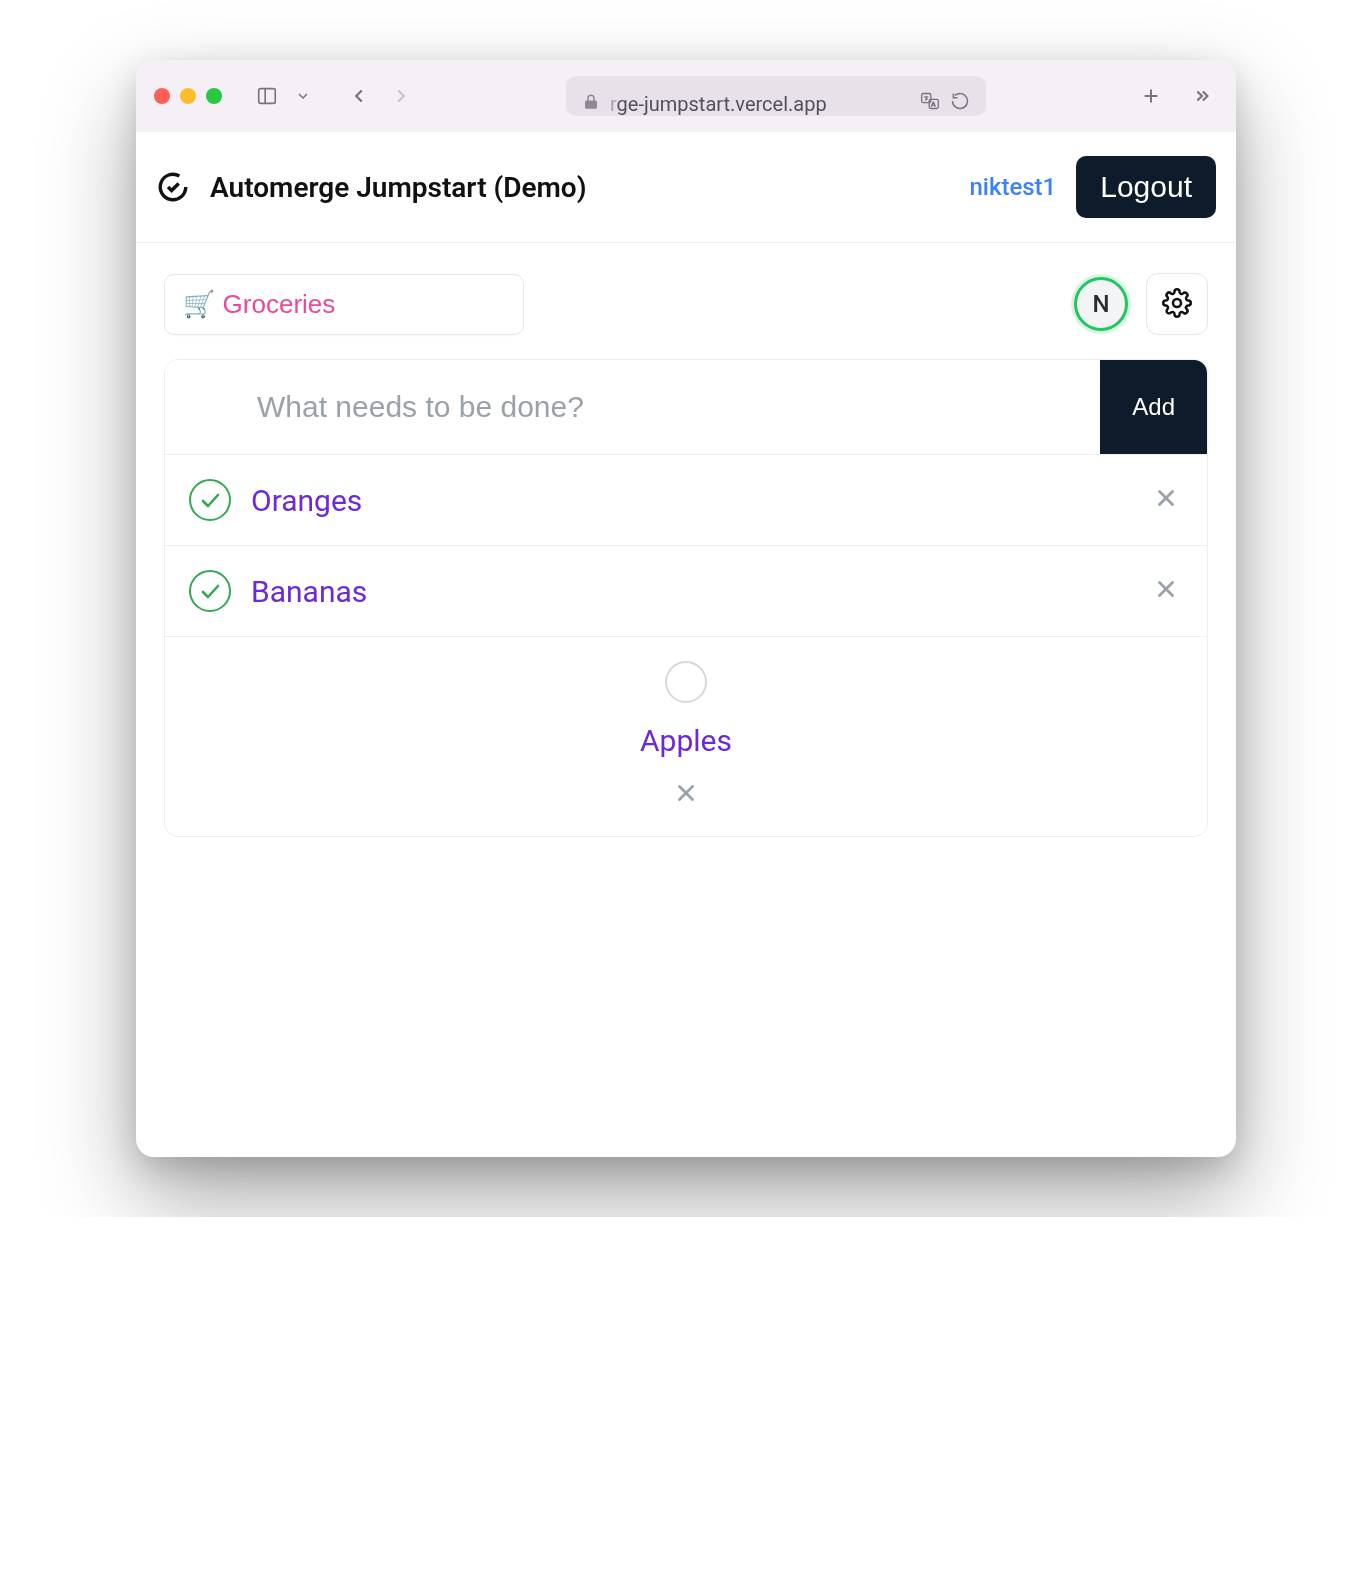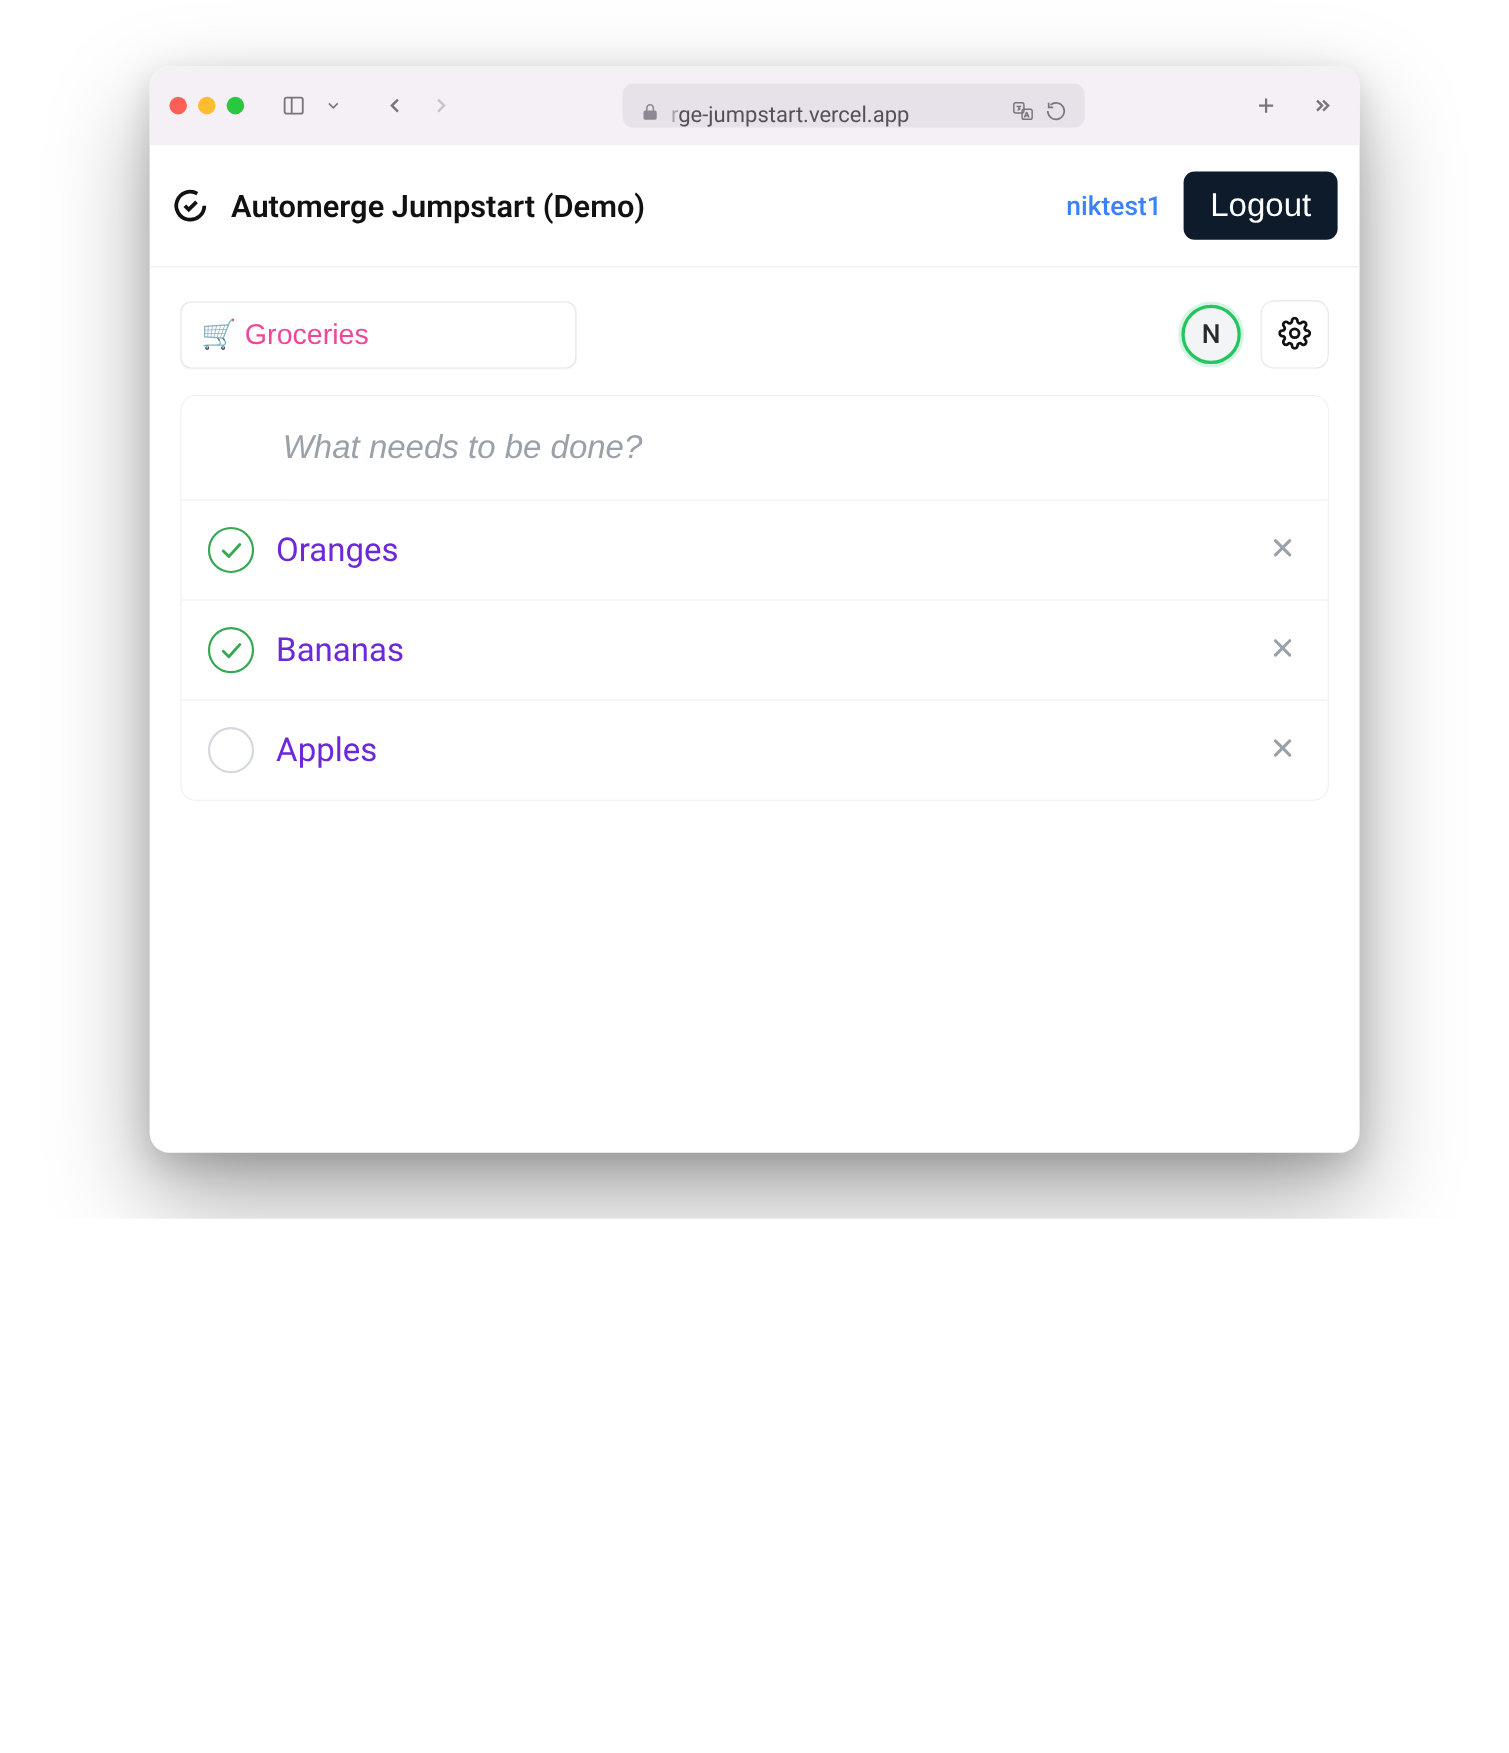--- a/index.html
+++ b/index.html
@@ -161,21 +161,20 @@
       background: #fff;
     }
     .new-row .circle-placeholder {
       width: 92px;
       display: flex; align-items: center; justify-content: center;
     }
     .new-input {
       flex: 1;
       border: none;
       font-size: 30px;
-      font-style: italic;
       color: #1d4ed8;
       padding: 30px 0;
       outline: none;
     }
     .new-input::placeholder { color: #9aa1a9; }
     .add-btn {
       background: #0d1b2a;
       color: #fff;
       border: none;
       font-size: 24px;
@@ -184,21 +183,21 @@
       cursor: pointer;
     }
 
     .todo-row {
       display: flex;
       align-items: center;
       border-bottom: 1px solid #eceef0;
       padding: 24px 24px 24px 24px;
       gap: 20px;
     }
-    .todo-row:last-child { border-bottom: none; }
+    .todo-row:last-child { border-bottom: none; flex-direction: column; }
     .todo-check {
       width: 42px; height: 42px;
       border-radius: 50%;
       border: 2px solid #d4d9de;
       display: flex; align-items: center; justify-content: center;
       flex-shrink: 0;
       cursor: pointer;
       background: #fff;
     }
     .todo-check.done {
@@ -331,20 +330,21 @@
           <path d="M19.4 15a1.7 1.7 0 0 0 .34 1.87l.06.06a2 2 0 1 1-2.83 2.83l-.06-.06a1.7 1.7 0 0 0-1.87-.34 1.7 1.7 0 0 0-1 1.56V21a2 2 0 0 1-4 0v-.09a1.7 1.7 0 0 0-1-1.56 1.7 1.7 0 0 0-1.87.34l-.06.06a2 2 0 1 1-2.83-2.83l.06-.06a1.7 1.7 0 0 0 .34-1.87 1.7 1.7 0 0 0-1.56-1H3a2 2 0 0 1 0-4h.09a1.7 1.7 0 0 0 1.56-1 1.7 1.7 0 0 0-.34-1.87l-.06-.06a2 2 0 1 1 2.83-2.83l.06.06a1.7 1.7 0 0 0 1.87.34H9a1.7 1.7 0 0 0 1-1.56V3a2 2 0 0 1 4 0v.09a1.7 1.7 0 0 0 1 1.56 1.7 1.7 0 0 0 1.87-.34l.06-.06a2 2 0 1 1 2.83 2.83l-.06.06a1.7 1.7 0 0 0-.34 1.87V9a1.7 1.7 0 0 0 1.56 1H21a2 2 0 0 1 0 4h-.09a1.7 1.7 0 0 0-1.56 1z"></path>
         </svg>
       </span>
     </button>
   </div>
 
   <div class="card">
     <div class="new-row">
       <div class="circle-placeholder"></div>
       <input class="new-input" placeholder="What needs to be done?" style="">
+      <button class="add-btn">Add</button>
     </div>
     <div id="todo-list">
         <div class="todo-row">
           <div class="todo-check done">
             <svg viewBox="0 0 24 24" fill="none" stroke="currentColor" stroke-width="2.6" stroke-linecap="round" stroke-linejoin="round">
               <polyline points="5 13 10 18 20 7"></polyline>
             </svg>
           </div>
           <div class="todo-label">Oranges</div>
           <div class="delete-btn">

